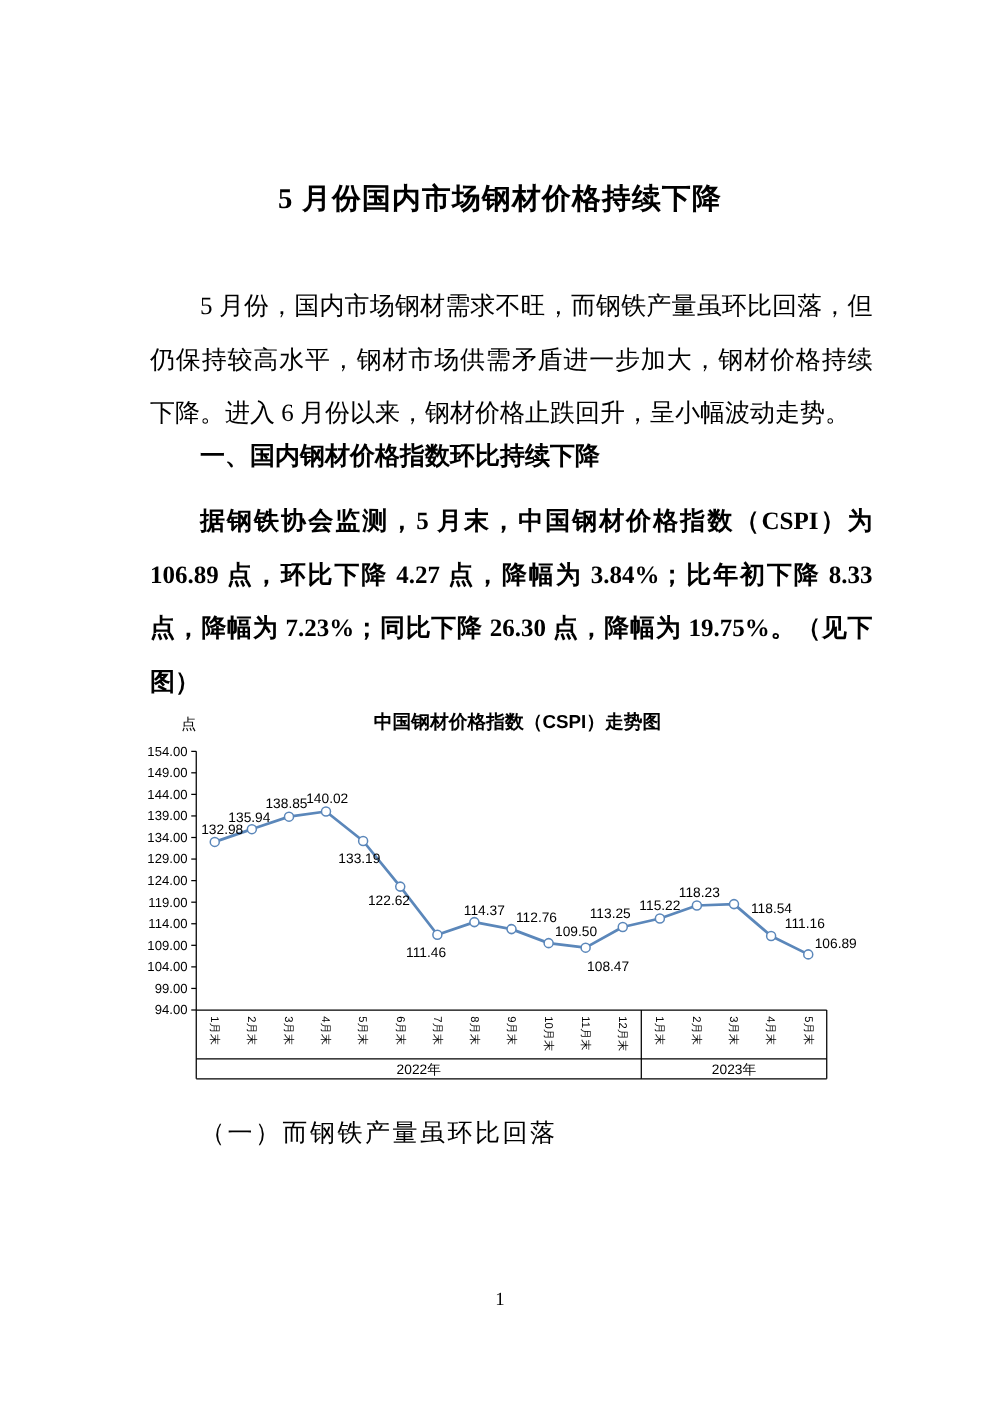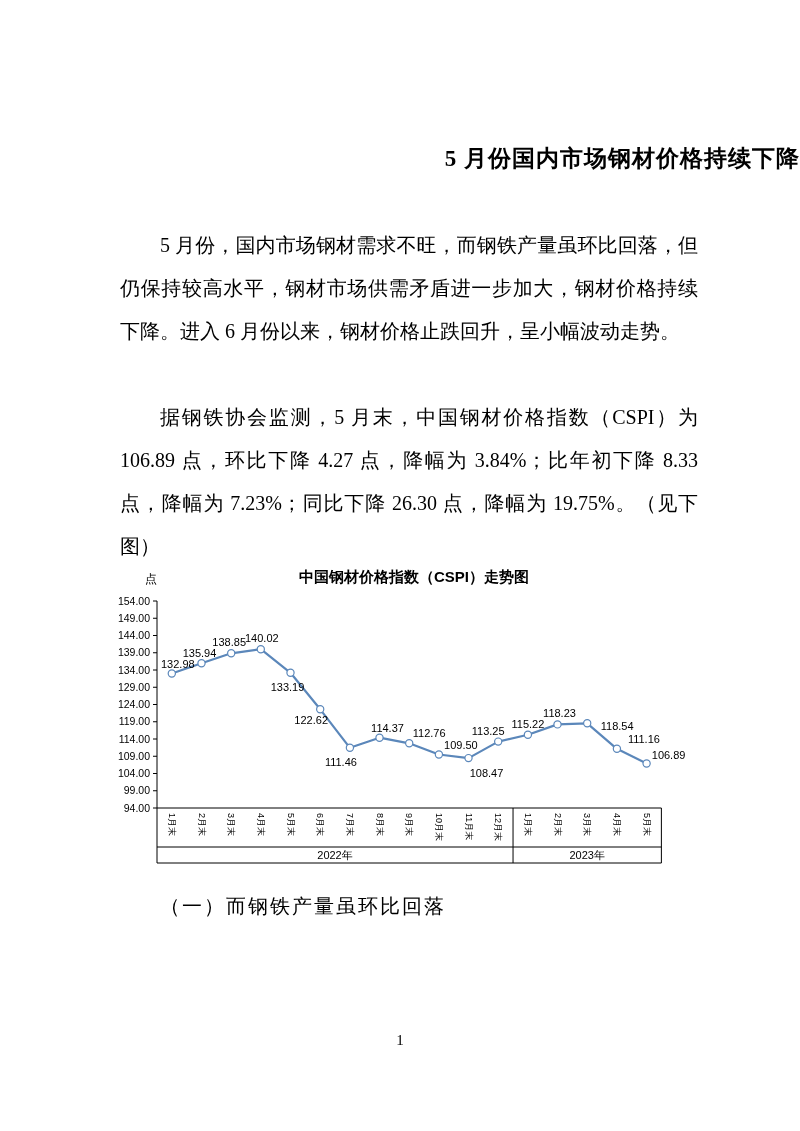--- a/index.html
+++ b/index.html
@@ -8,21 +8,21 @@
     width: 800px;
     height: 1131px;
     background: #ffffff;
     font-family: "Liberation Serif", serif;
     color: #000;
     overflow: hidden;
   }
   .doc-title {
     position: absolute;
     top: 143px; left: 0; width: 800px;
-    text-align: right;
+    text-align: center;
     font-size: 23px;
     font-weight: bold;
     letter-spacing: 1px;
   }
   .para {
     position: absolute;
     left: 120px; width: 578px;
     font-size: 20px;
     line-height: 43px;
     text-align: justify;
@@ -31,21 +31,21 @@
   #p1 { top: 224px; }
   .h1 {
     position: absolute;
     left: 120px; width: 578px;
     top: 351px;
     text-indent: 40px;
     font-size: 20px;
     font-weight: bold;
     font-family: "Liberation Sans", sans-serif;
   }
-  #p2 { top: 396px; }
+  #p2 { top: 396px; font-weight: bold; }
   .h2 {
     position: absolute;
     left: 120px; width: 578px;
     top: 893px;
     text-indent: 40px;
     font-size: 20px;
     letter-spacing: 2px;
   }
   #p3 { top: 936px; }
   .pageno {
@@ -63,20 +63,21 @@
 </style>
 </head>
 <body>
 
 <div class="page">
 
   <div class="doc-title">5 月份国内市场钢材价格持续下降</div>
 
   <div class="para" id="p1">5 月份，国内市场钢材需求不旺，而钢铁产量虽环比回落，但仍保持较高水平，钢材市场供需矛盾进一步加大，钢材价格持续下降。进入 6 月份以来，钢材价格止跌回升，呈小幅波动走势。</div>
 
+  <div class="h1">一、国内钢材价格指数环比持续下降</div>
 
   <div class="para" id="p2">据钢铁协会监测，5 月末，中国钢材价格指数（CSPI）为 106.89 点，环比下降 4.27 点，降幅为 3.84%；比年初下降 8.33 点，降幅为 7.23%；同比下降 26.30 点，降幅为 19.75%。（见下图）</div>
 
   <div id="chart-wrap">
     <svg id="chart-svg" width="600" height="320" viewBox="0 0 600 320" xmlns="http://www.w3.org/2000/svg">
         <line x1="53" y1="46" x2="57" y2="46" stroke="#000000" stroke-width="1"></line>
         <text x="50" y="49.5" text-anchor="end" font-size="10.5" fill="#000000" class="cht">154.00</text>
         <line x1="53" y1="63.25" x2="57" y2="63.25" stroke="#000000" stroke-width="1"></line>
         <text x="50" y="66.75" text-anchor="end" font-size="10.5" fill="#000000" class="cht">149.00</text>
         <line x1="53" y1="80.5" x2="57" y2="80.5" stroke="#000000" stroke-width="1"></line>

